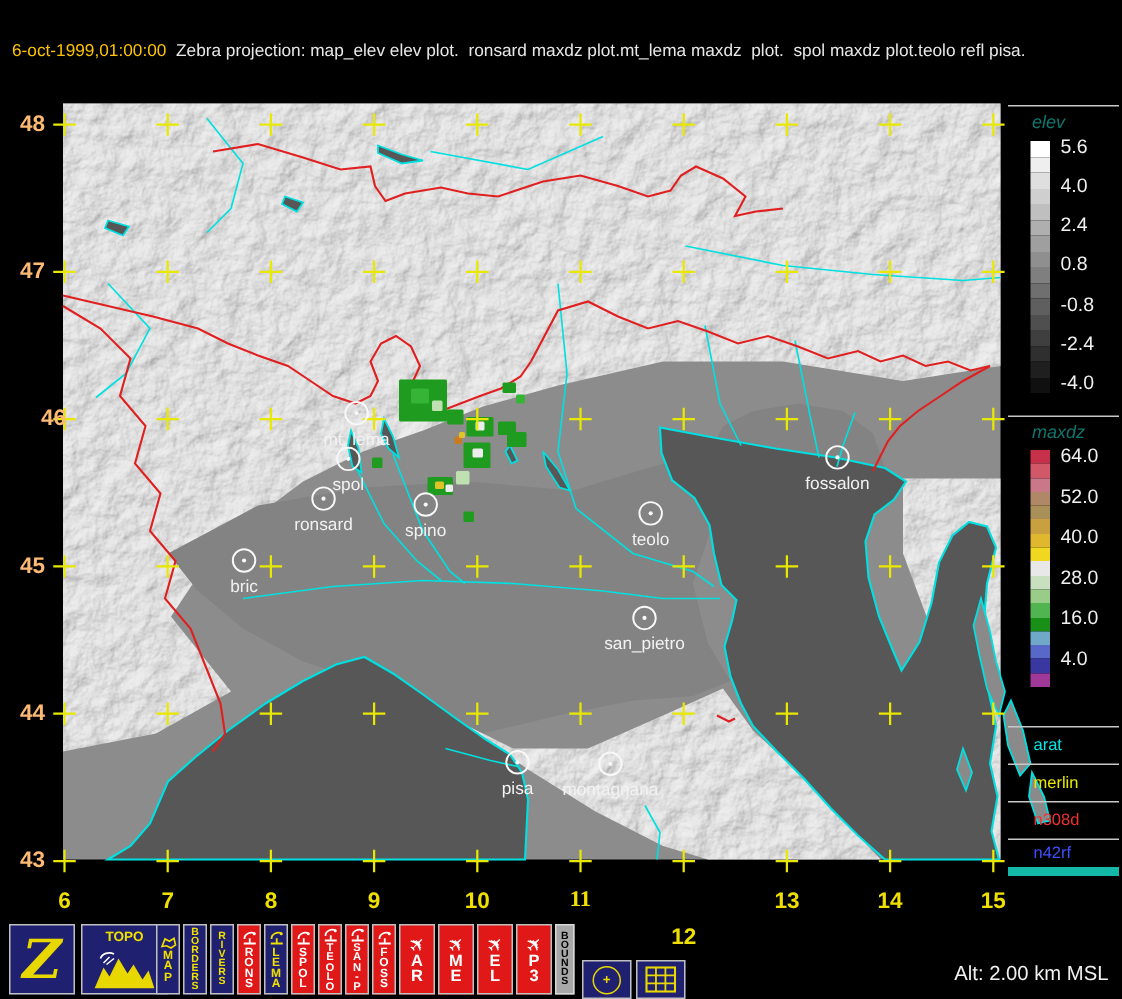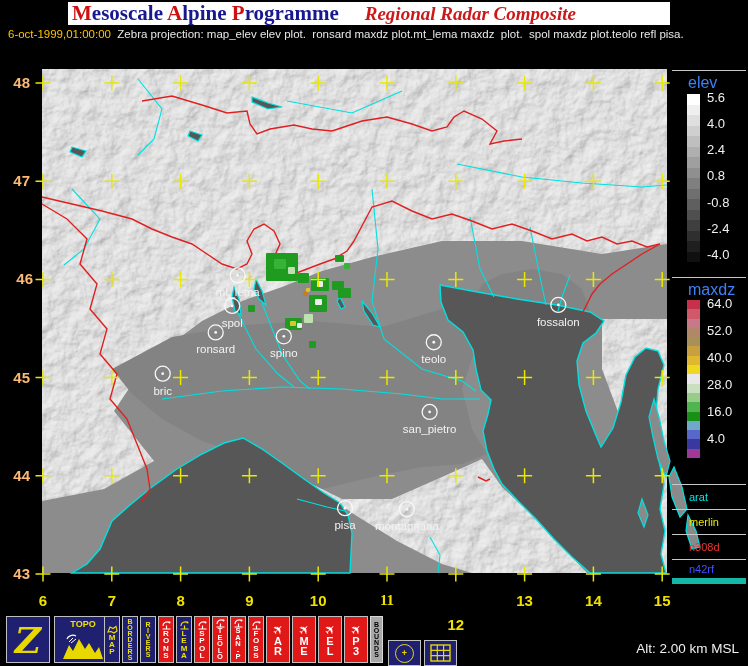--- a/index.html
+++ b/index.html
@@ -18,21 +18,21 @@
   .dt{color:#ffc400;}
   
   #mapwrap{position:absolute;left:42px;top:69px;width:625px;height:504px;}
   #mapsvg{overflow:visible;display:block;}
   .axis-lat{position:absolute;width:28px;text-align:right;color:#fdba74;font-weight:bold;
             font-size:15px;}
   .axis-lon{position:absolute;width:24px;text-align:center;color:#f0e000;font-weight:bold;
             font-size:15px;top:592px;}
   
   .legline{position:absolute;left:672px;width:74px;height:0;border-top:1px solid #c8c8c8;}
-  .legtitle{position:absolute;left:688px;color:#3b82f6;font-size:16px;}
+  .legtitle{position:absolute;left:688px;color:#0f766e;font-size:12px;font-style:italic;}
   .cbar{position:absolute;left:687px;width:13px;display:flex;flex-direction:column;}
   .cbar div{flex:1;}
   .cbarlabels{position:absolute;left:707px;width:40px;display:flex;flex-direction:column;
               justify-content:space-between;color:#f0f0f0;font-size:13px;}
   #tracks{position:absolute;left:672px;top:484px;width:74px;}
   .trackrow{height:25px;border-top:1px solid #c8c8c8;display:flex;align-items:center;
             padding-left:17px;font-size:11px;box-sizing:border-box;}
   .trackrow:last-child{border-bottom:6px solid #14b8a6;}
   
   #toolbar{position:absolute;left:0;top:616px;width:748px;height:50px;}
@@ -58,24 +58,20 @@
   .circdot{width:17px;height:17px;border:1.5px solid #e8d800;border-radius:50%;
            display:flex;align-items:center;justify-content:center;color:#e8d800;
            font-size:9px;font-weight:bold;line-height:9px;}
   #altlabel{position:absolute;right:9px;top:641px;color:#f0f0f0;font-size:13.5px;}
 </style>
 </head>
 <body>
 
 <div id="stage">
 
-  <div id="titlebar">
-    <span id="main-title"><span class="cap">M</span><span>esoscale </span><span class="cap">A</span><span>lpine </span><span class="cap">P</span><span>rogramme</span></span>
-    <span id="sub-title">Regional Radar Composite</span>
-  </div>
 
   <div id="info1" class="infoline"><span class="dt">6-oct-1999,01:00:00</span><span>  Zebra projection: map_elev elev plot.  ronsard maxdz plot.mt_lema maxdz  plot.  spol maxdz plot.teolo refl pisa.</span></div>
 
   <div id="mapwrap">
     <svg id="mapsvg" width="625" height="504" viewBox="0 0 625 504" xmlns="http://www.w3.org/2000/svg">
       <defs>
         <filter id="relief" x="-5%" y="-5%" width="110%" height="110%">
           <feTurbulence type="fractalNoise" baseFrequency="0.06" numOctaves="5" seed="11" result="n"></feTurbulence>
           <feDiffuseLighting in="n" lighting-color="#ffffff" surfaceScale="2.6" diffuseConstant="0.95">
             <feDistantLight azimuth="225" elevation="58"></feDistantLight>
@@ -518,21 +514,21 @@
         <svg width="21" height="18" viewBox="0 0 21 18">
           <rect x="1" y="1" width="19" height="16" fill="none" stroke="#e8d800" stroke-width="1.4"></rect>
           <path d="M7.3,1 V17 M13.6,1 V17 M1,6.3 H20 M1,11.6 H20" stroke="#e8d800" stroke-width="1.2"></path>
         </svg>
       </div>
     </div>
 
   <div id="altlabel">Alt: 2.00 km MSL</div>
 <div class="axis-lat" style="left: 2px; top: 74px;">48</div>
     <div class="axis-lat" style="left: 2px; top: 172.2px;">47</div>
-    <div class="axis-lat" style="left: 5px; top: 270.4px;">46</div>
+    <div class="axis-lat" style="left: 16px; top: 270.4px;">46</div>
     <div class="axis-lat" style="left: 2px; top: 368.6px;">45</div>
     <div class="axis-lat" style="left: 2px; top: 466.8px;">44</div>
     <div class="axis-lat" style="left: 2px; top: 565px;">43</div>
     <div class="axis-lon" style="left: 31px;">6</div>
     <div class="axis-lon" style="left: 99.8px;">7</div>
     <div class="axis-lon" style="left: 168.6px;">8</div>
     <div class="axis-lon" style="left: 237.4px;">9</div>
     <div class="axis-lon" style="left: 306.2px;">10</div>
     <div class="axis-lon" style="left: 375px; font-family: Liberation Serif, serif;">11</div>
     <div class="axis-lon" style="left: 443.8px; margin-top: 24px;">12</div>

